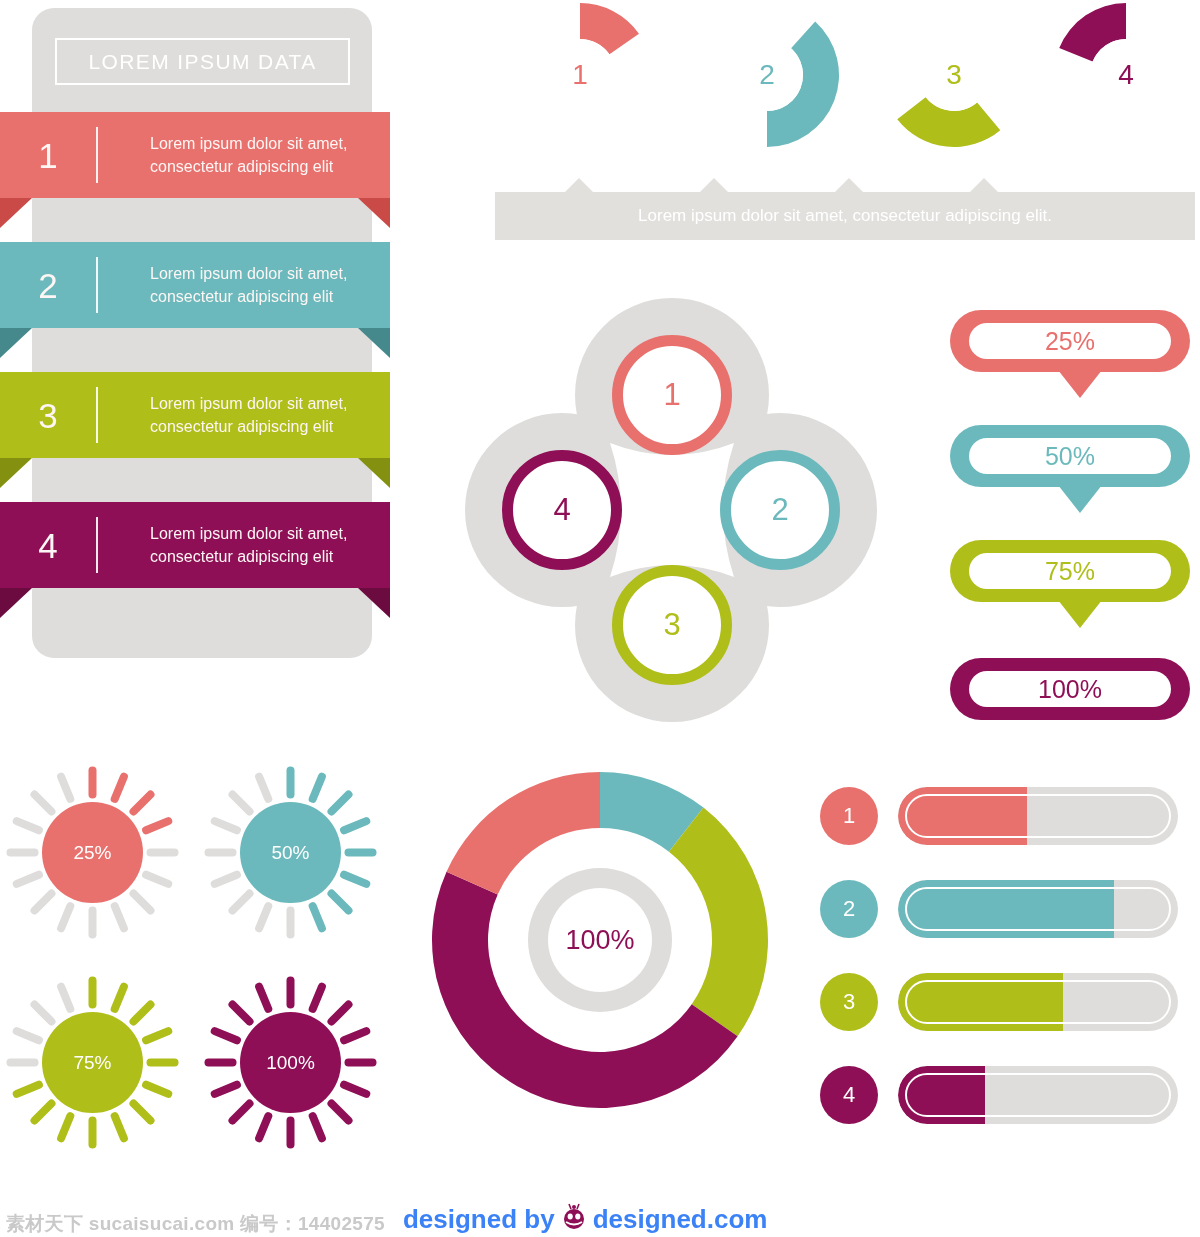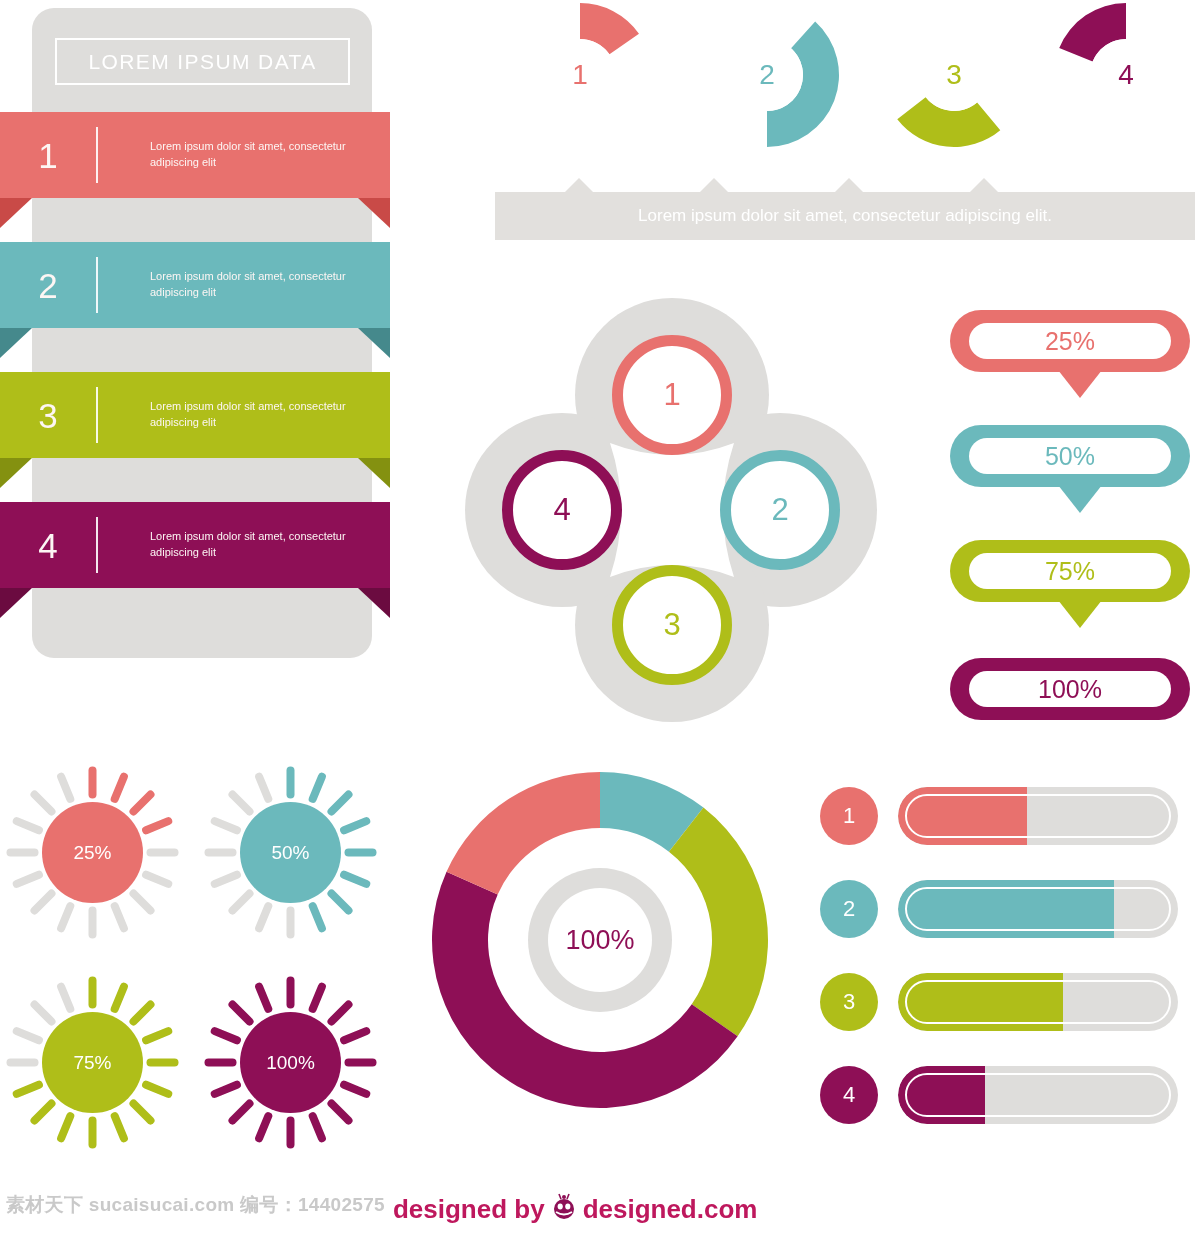--- a/index.html
+++ b/index.html
@@ -29,21 +29,21 @@
     position: absolute; left: 0; width: 390px; height: 86px;
     display: flex; align-items: center;
   }
   .ribbon .rb-num {
     width: 96px; text-align: center; color: #fdf6f4;
     font-size: 35px; font-weight: 300; line-height: 1;
   }
   .ribbon .rb-div { width: 2px; height: 56px; background: #ffffff; opacity: .9; }
   .ribbon .rb-text {
     flex: 1; padding-left: 52px; padding-right: 14px;
-    color: #fdf6f4; font-size: 11px; line-height: 1.45;
+    color: #fdf6f4; font-size: 16px; line-height: 1.45;
   }
 
   
   .donut-row { position: absolute; left: 495px; top: -14px; width: 705px; height: 175px; }
   .donut-mini { position: absolute; width: 150px; height: 150px; }
   .donut-mini .dm-label {
     position: absolute; left: 0; top: 0; width: 150px; height: 150px;
     display: flex; align-items: center; justify-content: center;
     font-size: 28px; font-weight: 400;
   }
@@ -116,23 +116,23 @@
     position: relative; margin-left: 20px; width: 280px; height: 58px;
     background: #dedddb; border-radius: 29px; overflow: hidden;
   }
   .bar-fill { position: absolute; left: 0; top: 0; height: 58px; border-radius: 29px 0 0 29px; }
   .bar-outline {
     position: absolute; left: 7px; top: 7px; width: 266px; height: 44px;
     border: 2px solid #ffffff; border-radius: 22px; pointer-events: none;
   }
 
   
-  .footer { position: absolute; left: 0; top: 1192px; width: 1200px; height: 45px; display: flex; align-items: flex-start; }
+  .footer { position: absolute; left: 0; top: 1192px; width: 1200px; height: 45px; display: flex; align-items: flex-end; }
   .watermark { color: #c9c9c9; font-size: 19px; font-weight: bold; letter-spacing: .3px; padding-left: 6px; white-space: nowrap; }
-  .freepik { color: #be185d; font-size: 26px; font-weight: bold; display: flex; align-items: center; margin-left: 8px; white-space: nowrap; }
+  .freepik { color: #3b82f6; font-size: 26px; font-weight: bold; display: flex; align-items: center; margin-left: 18px; white-space: nowrap; }
   .fp-robot { display: inline-block; margin: 0 4px; }
 </style>
 </head>
 <body>
 
 <div id="canvas">
 
   <div class="ribbon-panel">
     <div class="rp-card"></div>
     <div class="rp-title-box">

